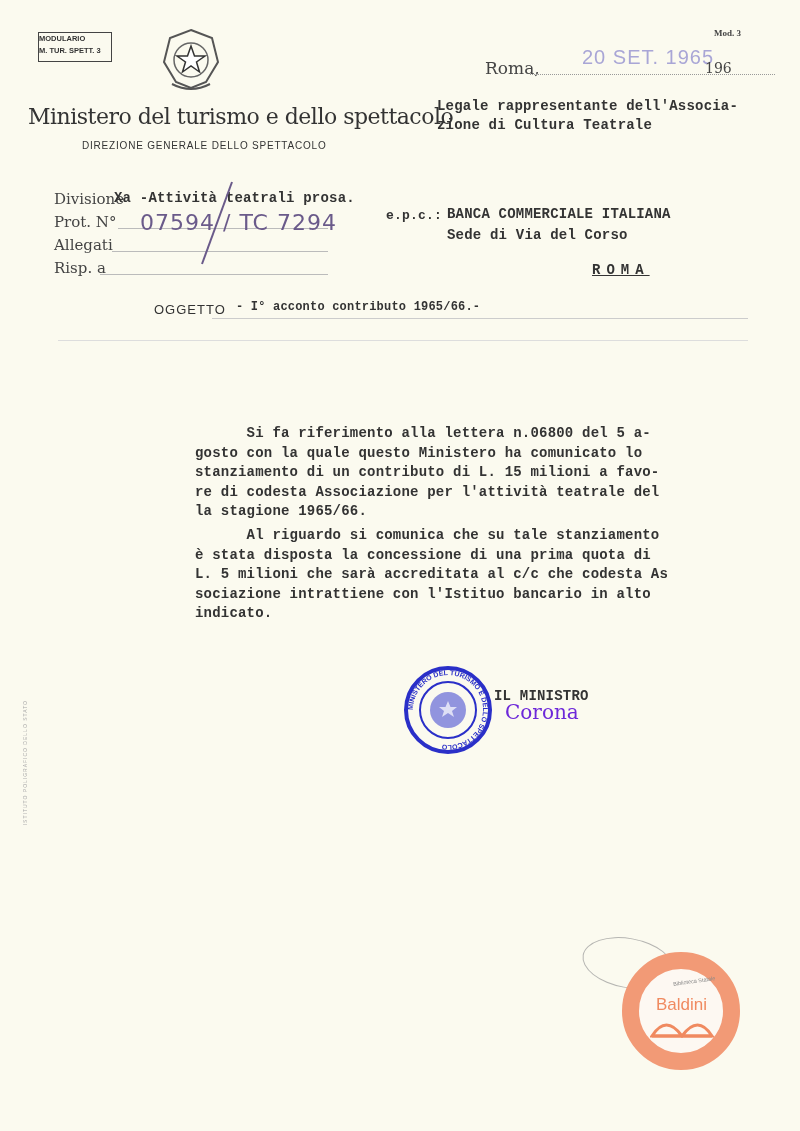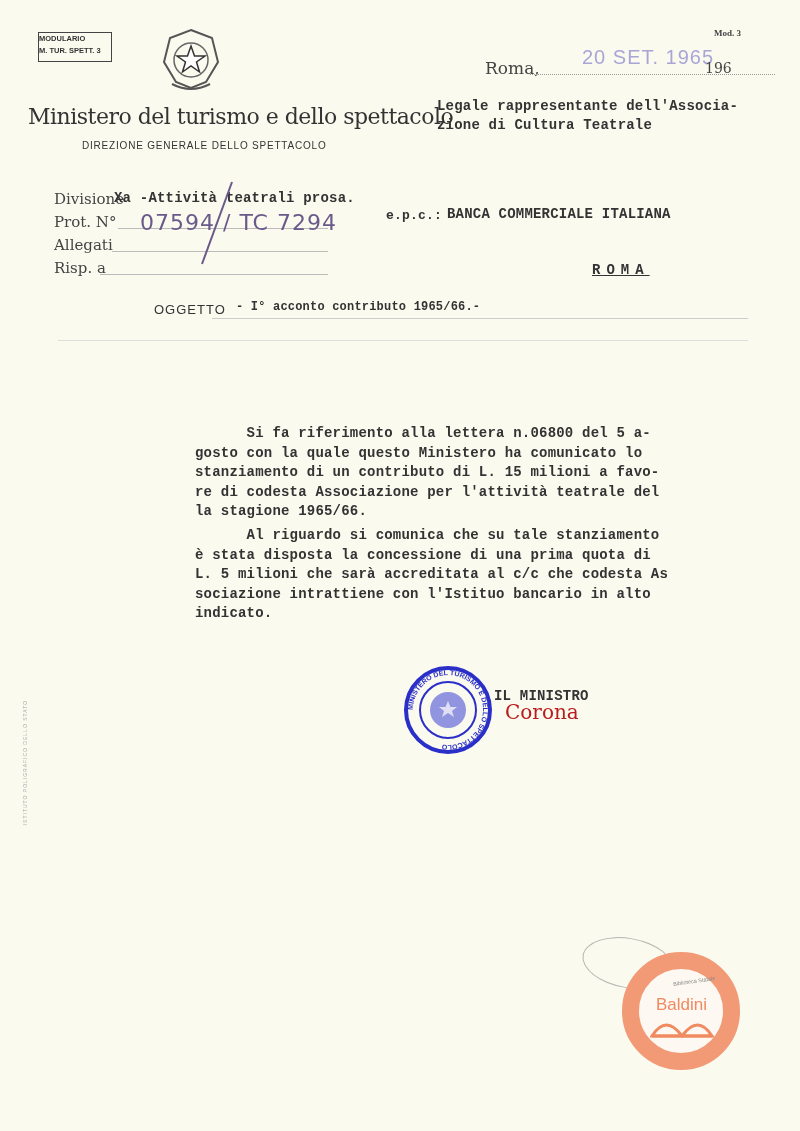--- a/index.html
+++ b/index.html
@@ -26,21 +26,21 @@
   .epc { left:386px; top:208px; font-size:13px; }
   .bank { left:447px; top:204px; font-size:14px; line-height:21px; }
   .roma-city { left:592px; top:262px; font-size:14px; letter-spacing:6px; text-decoration:underline; }
   .oggetto-label { left:154px; top:302px; font-size:13px; font-family:"Liberation Sans", sans-serif; letter-spacing:1px; color:#333; }
   .oggetto-val { left:236px; top:300px; font-size:12px; }
   .body-text { left:195px; width:540px; font-size:14px; line-height:19.5px; white-space:pre; }
   .p1 { top:424px; }
   .p2 { top:526px; }
   .stamp { left:403px; top:665px; width:90px; height:90px; }
   .ministro { left:494px; top:688px; font-size:14px; }
-  .signature { left:505px; top:700px; font-size:20px; color:#b91c1c; }
+  .signature { left:505px; top:700px; font-size:20px; color:#6d28d9; }
   .side-text { left:22px; top:700px; font-size:5px; color:#aaa; writing-mode:vertical-rl; transform:rotate(180deg); font-family:"Liberation Sans", sans-serif; letter-spacing:1px; }
   .oval-stamp { left:582px; top:938px; width:90px; height:48px; border:1.5px solid #999; border-radius:50%; transform:rotate(10deg); opacity:0.7; }
   .baldini { left:622px; top:952px; width:118px; height:118px; border-radius:50%; border:17px solid #f29a76; box-sizing:border-box; background:#fdf8f2; }
   .baldini-small { left:673px; top:978px; font-size:5.5px; color:#888; font-family:"Liberation Sans", sans-serif; line-height:6px; text-align:center; transform:rotate(-8deg); }
   .baldini-name { left:656px; top:995px; font-size:17px; color:#f08a60; font-family:"Liberation Sans", sans-serif; }
 </style>
 </head>
 <body>
 
 <div class="abs modbox">
@@ -81,20 +81,21 @@
 
 <div class="abs mono divisione-val">Xa -Attività teatrali prosa.</div>
 <div class="abs prot-hand">07594 / TC 7294</div>
 <svg class="abs" style="left:196px;top:178px;" width="40" height="90">
   <line x1="36" y1="4" x2="6" y2="86" stroke="#6a5a8a" stroke-width="2"></line>
 </svg>
 
 <div class="abs mono epc">e.p.c.:</div>
 <div class="abs mono bank">
   <div>BANCA COMMERCIALE ITALIANA</div>
+  <div>Sede di Via del Corso</div>
 </div>
 <div class="abs mono roma-city">ROMA</div>
 
 <div class="abs oggetto-label">OGGETTO</div>
 <div class="abs mono oggetto-val">- I° acconto contributo 1965/66.-</div>
 <div class="field-line" style="left:212px;top:318px;width:536px;border-color:#ccc;"></div>
 <div class="field-line" style="left:58px;top:340px;width:690px;border-color:#ddd;"></div>
 
 <div class="abs mono body-text p1">      Si fa riferimento alla lettera n.06800 del 5 a-
 gosto con la quale questo Ministero ha comunicato lo

